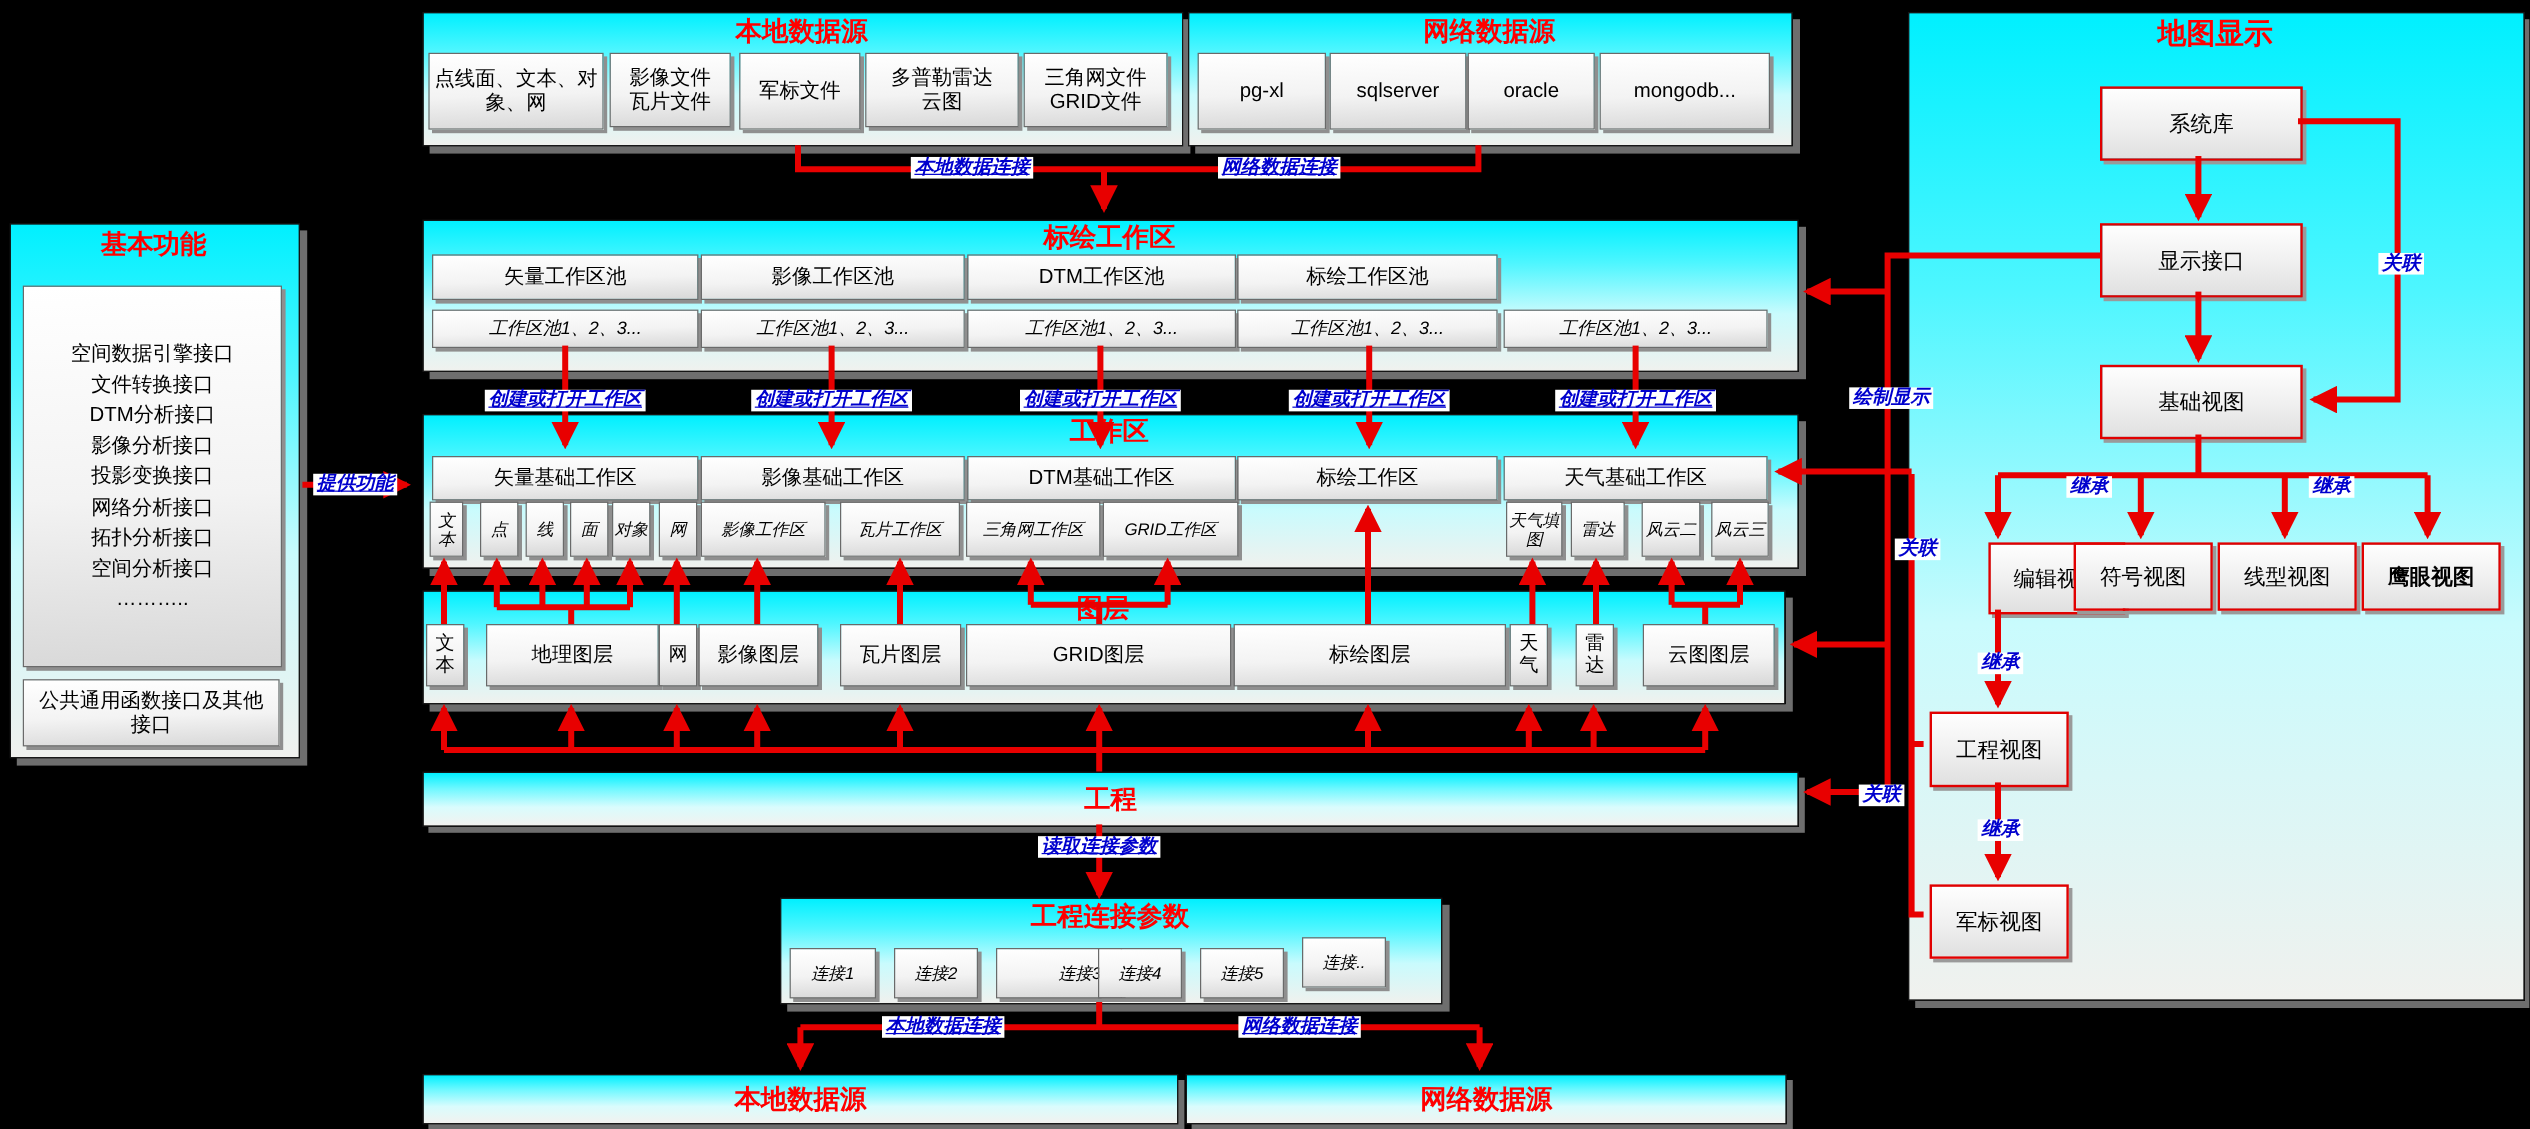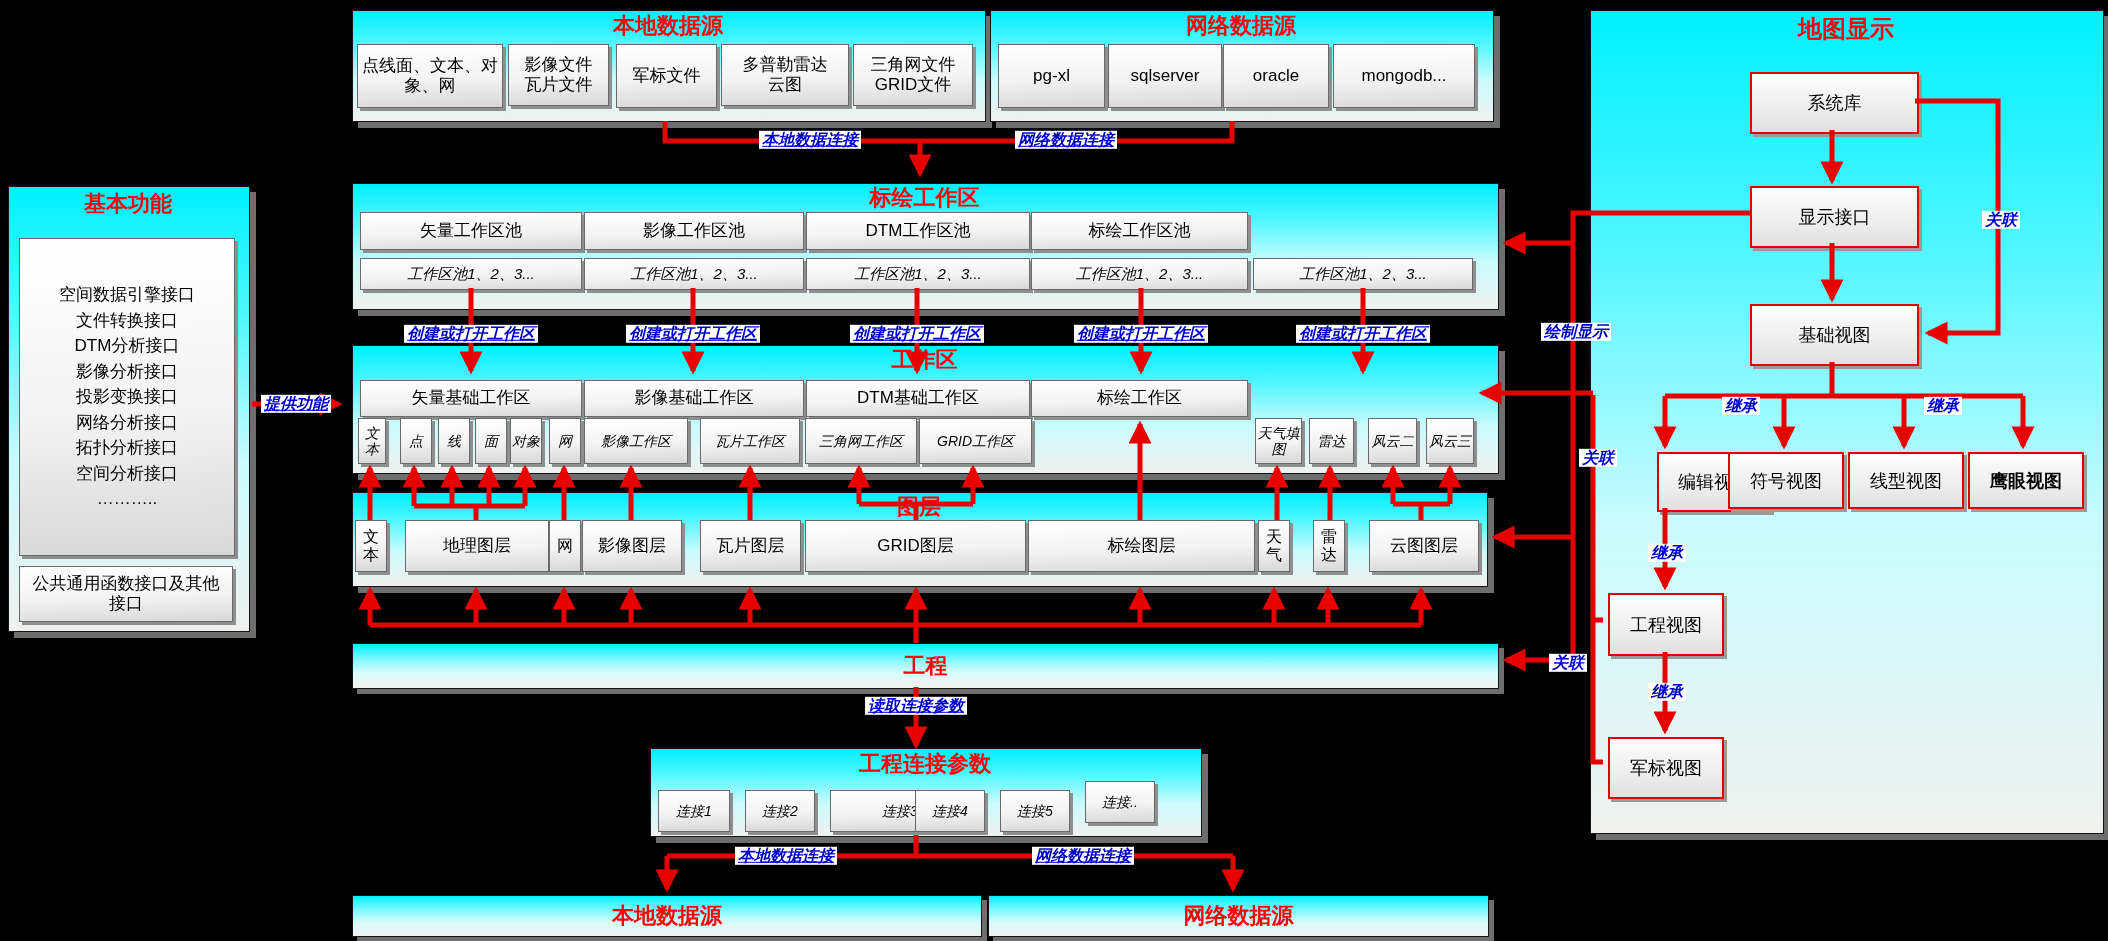--- a/index.html
+++ b/index.html
@@ -91,20 +91,21 @@
   <div class="wb it" style="left:360px;top:258px;width:220px;height:30px;font-size:15px;">工作区池1、2、3...</div>
   <div class="wb it" style="left:584px;top:258px;width:218px;height:30px;font-size:15px;">工作区池1、2、3...</div>
   <div class="wb it" style="left:806px;top:258px;width:222px;height:30px;font-size:15px;">工作区池1、2、3...</div>
   <div class="wb it" style="left:1031px;top:258px;width:215px;height:30px;font-size:15px;">工作区池1、2、3...</div>
   <div class="wb it" style="left:1253px;top:258px;width:218px;height:30px;font-size:15px;">工作区池1、2、3...</div>
 
   <div class="wb" style="left:360px;top:380px;width:220px;height:35px;">矢量基础工作区</div>
   <div class="wb" style="left:584px;top:380px;width:218px;height:35px;">影像基础工作区</div>
   <div class="wb" style="left:806px;top:380px;width:222px;height:35px;">DTM基础工作区</div>
   <div class="wb" style="left:1031px;top:380px;width:215px;height:35px;">标绘工作区</div>
+  <div class="wb" style="left:1253px;top:380px;width:218px;height:35px;">天气基础工作区</div>
 
   <div class="wb it sm" style="left:358px;top:418px;width:24px;height:42px;">文本</div>
   <div class="wb it sm" style="left:400px;top:418px;width:28px;height:42px;">点</div>
   <div class="wb it sm" style="left:438px;top:418px;width:28px;height:42px;">线</div>
   <div class="wb it sm" style="left:475px;top:418px;width:28px;height:42px;">面</div>
   <div class="wb it sm" style="left:510px;top:418px;width:28px;height:42px;">对象</div>
   <div class="wb it sm" style="left:549px;top:418px;width:28px;height:42px;">网</div>
   <div class="wb it sm" style="left:584px;top:418px;width:100px;height:42px;">影像工作区</div>
   <div class="wb it sm" style="left:700px;top:418px;width:96px;height:42px;">瓦片工作区</div>
   <div class="wb it sm" style="left:805px;top:418px;width:108px;height:42px;">三角网工作区</div>

